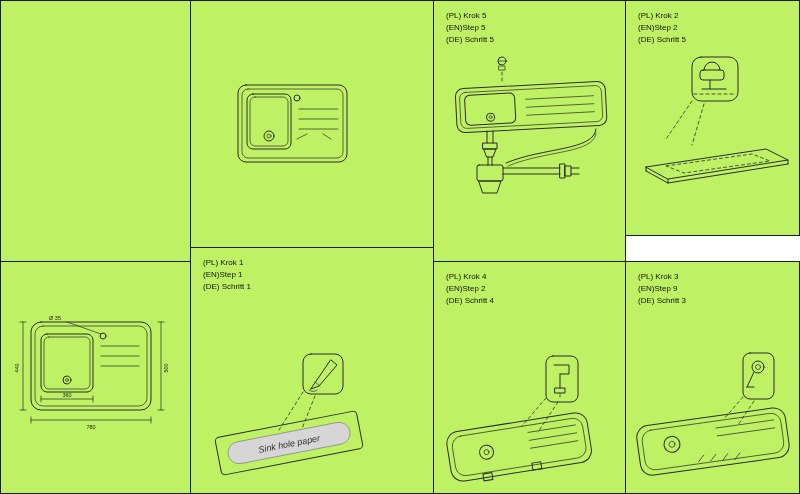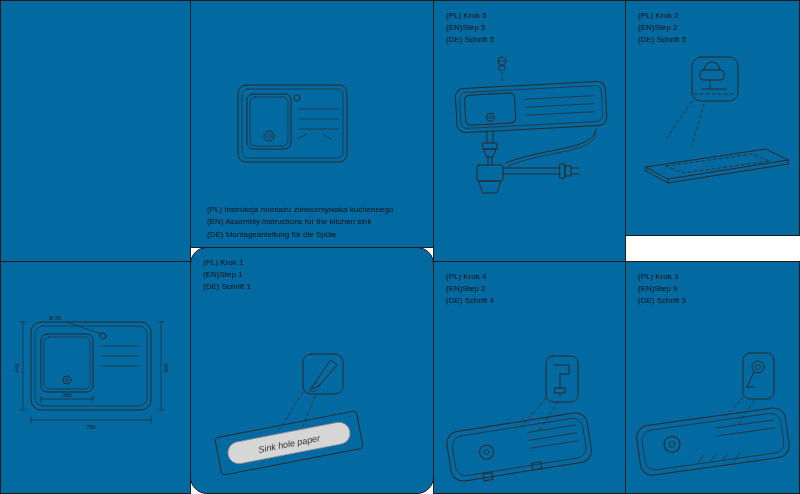--- a/index.html
+++ b/index.html
@@ -1,21 +1,21 @@
 <!DOCTYPE html>
 <html><head>
 <meta charset="utf-8">
 <style>
   html,body{margin:0;padding:0;background:#fff;}
   .sheet{
     position:relative;width:800px;height:494px;background:#ffffff;
     font-family:"Liberation Sans","DejaVu Sans",sans-serif;color:#111;
     overflow:hidden;
   }
-  .panel{position:absolute;background:#0369a1;border:1px solid #1c1c1c;box-sizing:border-box;}
+  .panel{position:absolute;background:#bef264;border:1px solid #1c1c1c;box-sizing:border-box;}
   .step-label{position:absolute;top:9px;left:12px;font-size:8px;line-height:1.5;white-space:nowrap;}
   .step-label span{display:block;}
   .title-block{position:absolute;left:16px;top:203px;font-size:8px;line-height:1.55;}
   .title-block div{white-space:nowrap;}
   svg{position:absolute;overflow:visible;}
   .ln{fill:none;stroke:#2b2b2b;stroke-width:1;stroke-linecap:round;stroke-linejoin:round;}
   .lnthin{fill:none;stroke:#2b2b2b;stroke-width:0.7;stroke-linecap:round;stroke-linejoin:round;}
   .dash{fill:none;stroke:#2b2b2b;stroke-width:0.8;stroke-dasharray:3 3;stroke-linecap:round;}
   .fillgray{fill:#d6d6d6;stroke:#8a8a8a;stroke-width:0.8;}
   .dimtext{font-size:5.5px;fill:#222;font-family:"Liberation Sans",sans-serif;}
@@ -36,25 +36,20 @@
       <rect class="lnthin" x="15" y="16" width="38" height="49" rx="5"></rect>
       <circle class="ln" cx="34" cy="55" r="5"></circle>
       <circle class="lnthin" cx="34" cy="55" r="2"></circle>
       <circle class="ln" cx="62" cy="17" r="3"></circle>
       <line class="lnthin" x1="64" y1="28" x2="103" y2="28"></line>
       <line class="lnthin" x1="64" y1="38" x2="103" y2="38"></line>
       <line class="lnthin" x1="64" y1="48" x2="103" y2="48"></line>
       <line class="lnthin" x1="62" y1="58" x2="72" y2="53"></line>
       <line class="lnthin" x1="96" y1="58" x2="88" y2="53"></line>
     </svg>
-    <div class="title-block">
-      <div>(PL)  Instrukcja montażu zlewozmywaka kuchennego</div>
-      <div>(EN) Assembly instructions for the kitchen sink</div>
-      <div>(DE) Montageanleitung  für die Spüle</div>
-    </div>
   </div>
 
   <div class="panel" style="left:433px;top:0;width:193px;height:262px;">
     <div class="step-label">
       <span>(PL) Krok 5</span>
       <span>(EN)Step 5</span>
       <span>(DE) Schritt 5</span>
     </div>
     <svg style="left:10px;top:52px;" width="175" height="185" viewBox="0 0 175 185">
       <circle class="ln" cx="58" cy="8" r="4"></circle>
@@ -145,21 +140,21 @@
       <line class="lnthin" x1="78" y1="84" x2="78" y2="90"></line>
       <text class="dimtext" x="52" y="85" text-anchor="middle" font-size="5">360</text>
 
       <line class="lnthin" x1="16" y1="108" x2="136" y2="108"></line>
       <line class="lnthin" x1="16" y1="105" x2="16" y2="111"></line>
       <line class="lnthin" x1="136" y1="105" x2="136" y2="111"></line>
       <text class="dimtext" x="76" y="117" text-anchor="middle">780</text>
     </svg>
   </div>
 
-  <div class="panel" style="left:190px;top:247px;width:244px;height:247px;border-radius:17px;">
+  <div class="panel" style="left:190px;top:247px;width:244px;height:247px;">
     <div class="step-label">
       <span>(PL) Krok 1</span>
       <span>(EN)Step 1</span>
       <span>(DE) Schritt 1</span>
     </div>
     <svg style="left:0;top:98px;" width="244" height="149" viewBox="0 0 244 149">
       <rect class="ln" x="112" y="8" width="40" height="40" rx="8"></rect>
       <polygon class="ln" points="140,14 146,19 128,40 120,43"></polygon>
       <line class="lnthin" x1="124" y1="36" x2="129" y2="40"></line>
       <path class="lnthin" d="M118,44 q4,3 8,0"></path>

